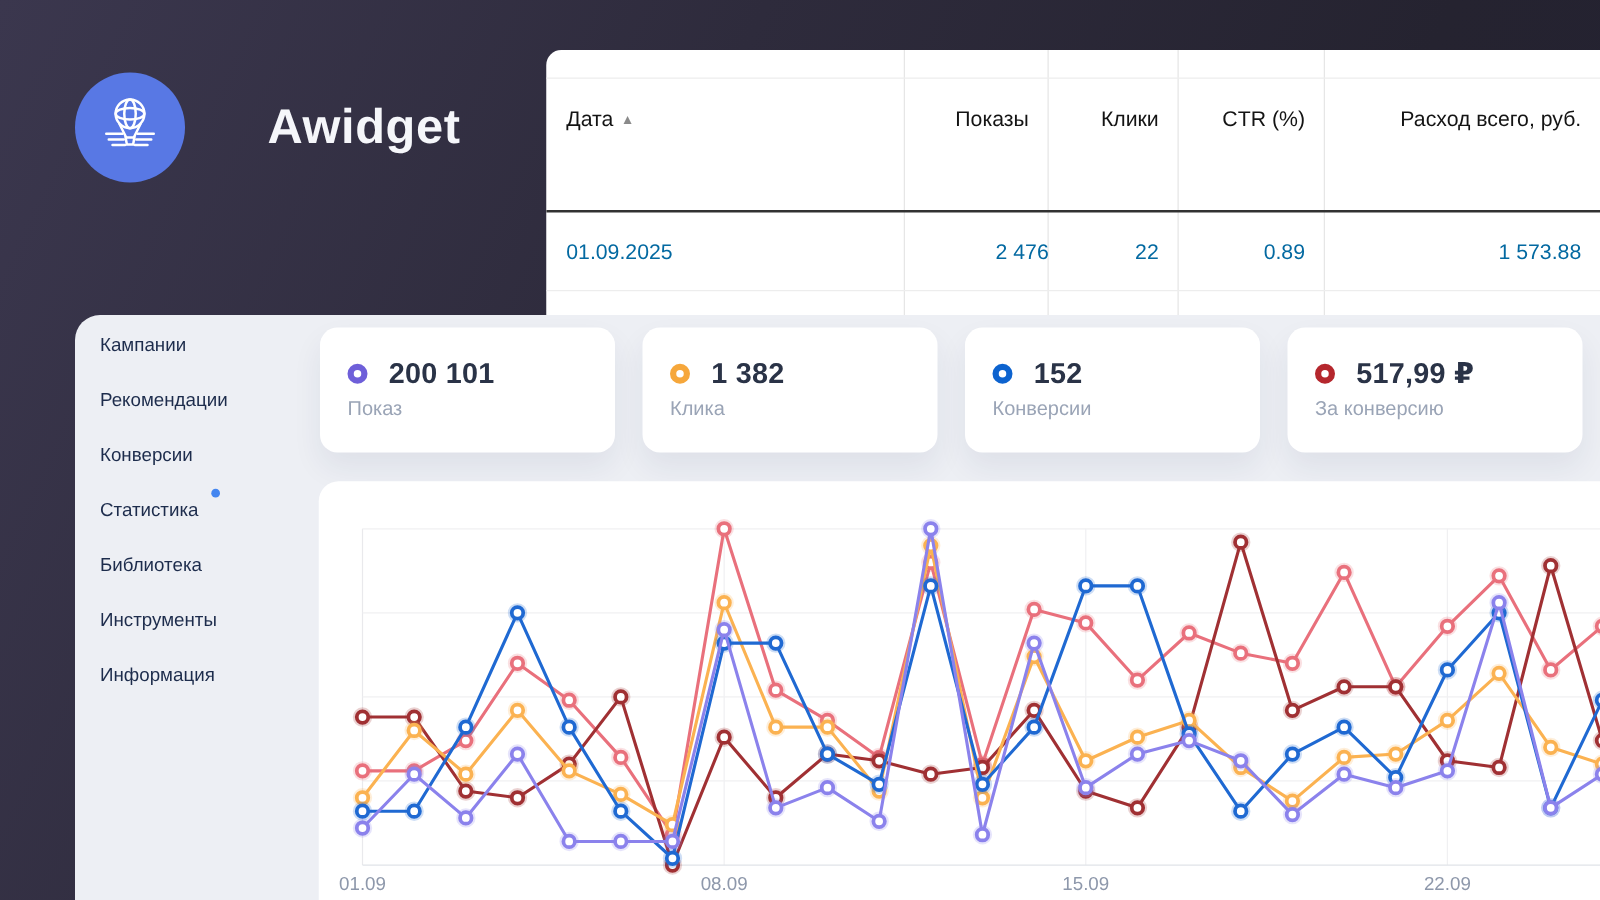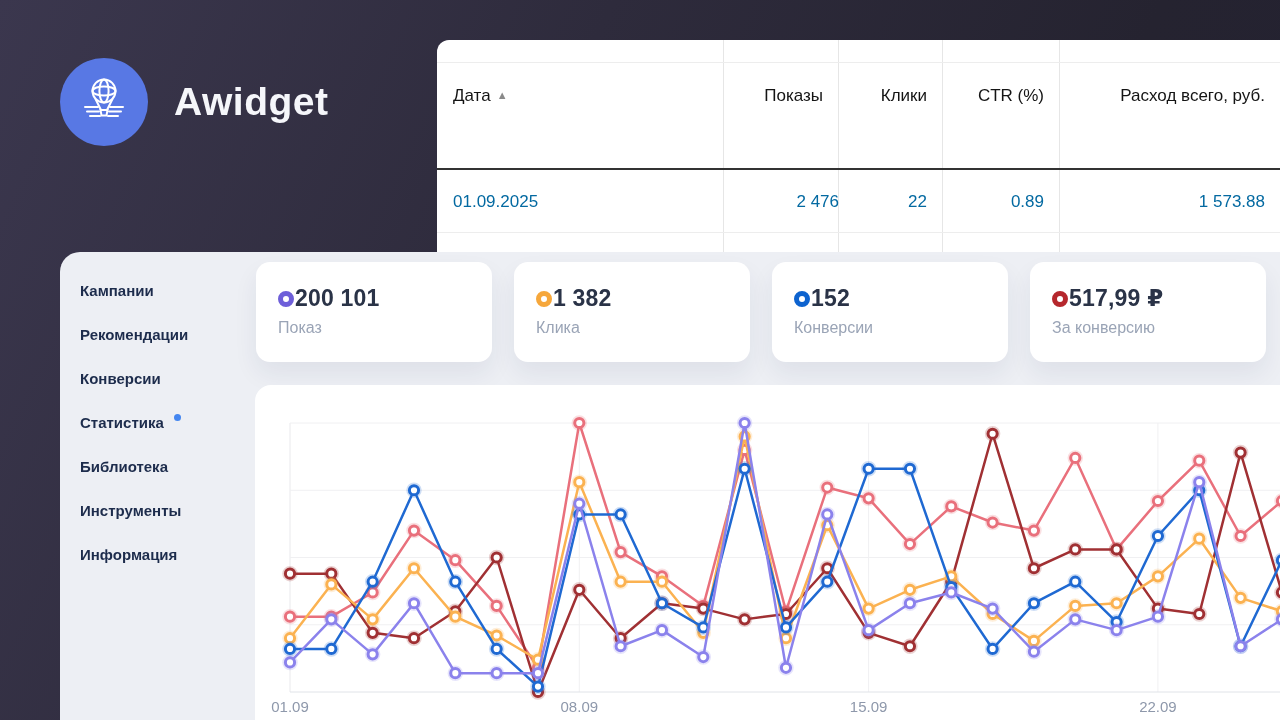--- a/index.html
+++ b/index.html
@@ -5,48 +5,48 @@
   html,body{margin:0;padding:0;}
   body{width:1280px;height:720px;overflow:hidden;position:relative;
        font-family:"Liberation Sans","DejaVu Sans",sans-serif;}
   .stage{position:absolute;inset:0;
        background:linear-gradient(115deg,#3b374e 0%,#2e2b3c 38%,#252330 72%,#232132 100%);}
 
   
   .logo{position:absolute;left:60px;top:58px;display:flex;align-items:center;gap:26px;}
   .logo-circle{width:88px;height:88px;border-radius:50%;background:#5878e4;
        display:flex;align-items:center;justify-content:center;}
-  .logo-text{font-size:39px;font-weight:700;color:#f5f6fa;letter-spacing:.5px;}
+  .logo-text{font-size:39px;font-weight:700;color:#f5f6fa;letter-spacing:.5px;margin-left:40px;}
 
   
   .tablewrap{position:absolute;left:437px;top:40px;right:0;height:212px;background:#fff;
        border-radius:12px 0 0 0;overflow:hidden;}
   .vline{position:absolute;top:0;bottom:0;width:1px;background:#e6e6e6;}
   .hline{position:absolute;left:0;right:0;height:1px;background:#ededed;}
   .hline-dark{position:absolute;left:0;right:0;height:2px;background:#323232;}
   .th,.td{position:absolute;font-size:17px;color:#141414;white-space:nowrap;box-sizing:border-box;}
   .th{font-weight:400;top:46px;}
   .td{top:152px;color:#0369a1;}
   .num{text-align:right;padding-right:15px;}
   .sort-icon{font-size:11px;color:#8a8a8a;margin-left:6px;vertical-align:2px;}
 
   
   .dash{position:absolute;left:60px;top:252px;right:0;bottom:0;background:#edeff4;
        border-radius:20px 0 0 0;}
 
   
   .side{position:absolute;left:80px;top:268px;width:170px;}
-  .side-item{height:44px;display:flex;align-items:center;font-size:15px;font-weight:700;
+  .side-item{height:44px;display:flex;align-items:flex-start;font-size:15px;font-weight:400;
        color:#1d2c4c;cursor:pointer;}
   .dot{width:7px;height:7px;border-radius:50%;background:#4486f0;margin-left:10px;margin-top:-9px;}
 
   
   .card{position:absolute;top:262px;width:236px;height:100px;background:#fff;border-radius:14px;
        box-shadow:0 12px 24px rgba(25,39,80,.07);}
-  .card-top{display:flex;align-items:center;gap:1px;margin:23px 0 0 22px;}
+  .card-top{display:flex;align-items:center;gap:17px;margin:23px 0 0 22px;}
   .ring{width:16px;height:16px;border-radius:50%;border:5px solid #888;box-sizing:border-box;flex:none;}
   .card-val{font-size:23px;font-weight:700;color:#2a3347;letter-spacing:.2px;}
   .card-label{margin:7px 0 0 22px;font-size:16px;color:#9aa4b6;}
 
   
   .chartpanel{position:absolute;left:255px;top:385px;right:0;bottom:0;background:#fff;
        border-radius:16px 0 0 0;overflow:hidden;}
   .chartpanel svg{position:absolute;left:0;top:0;}
 </style>
 </head>

